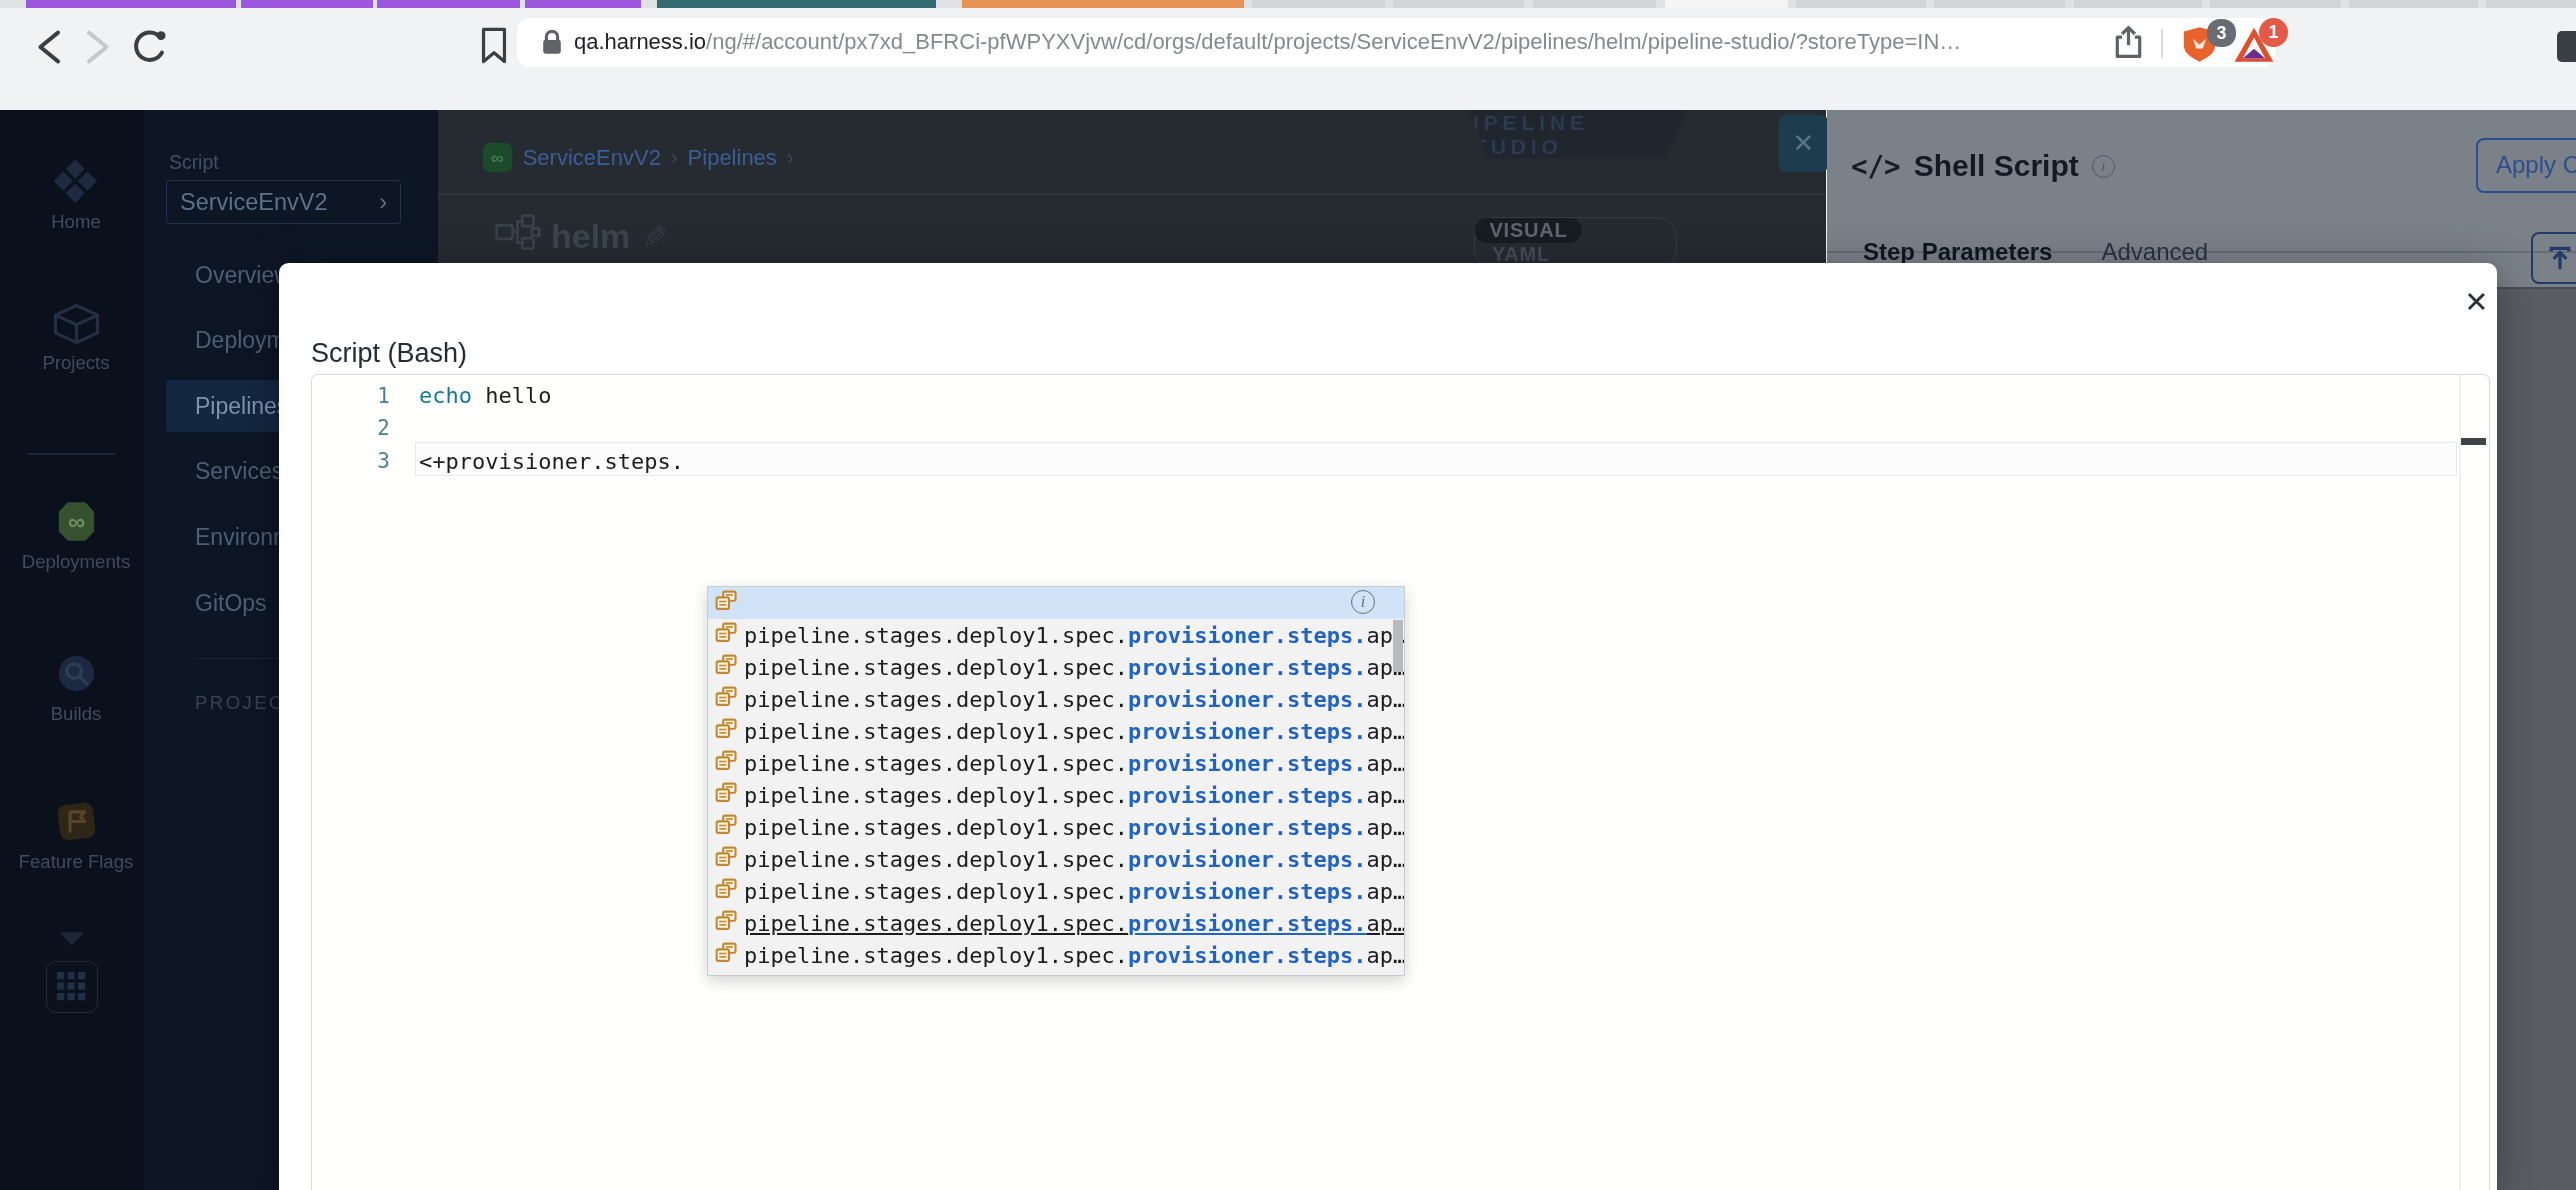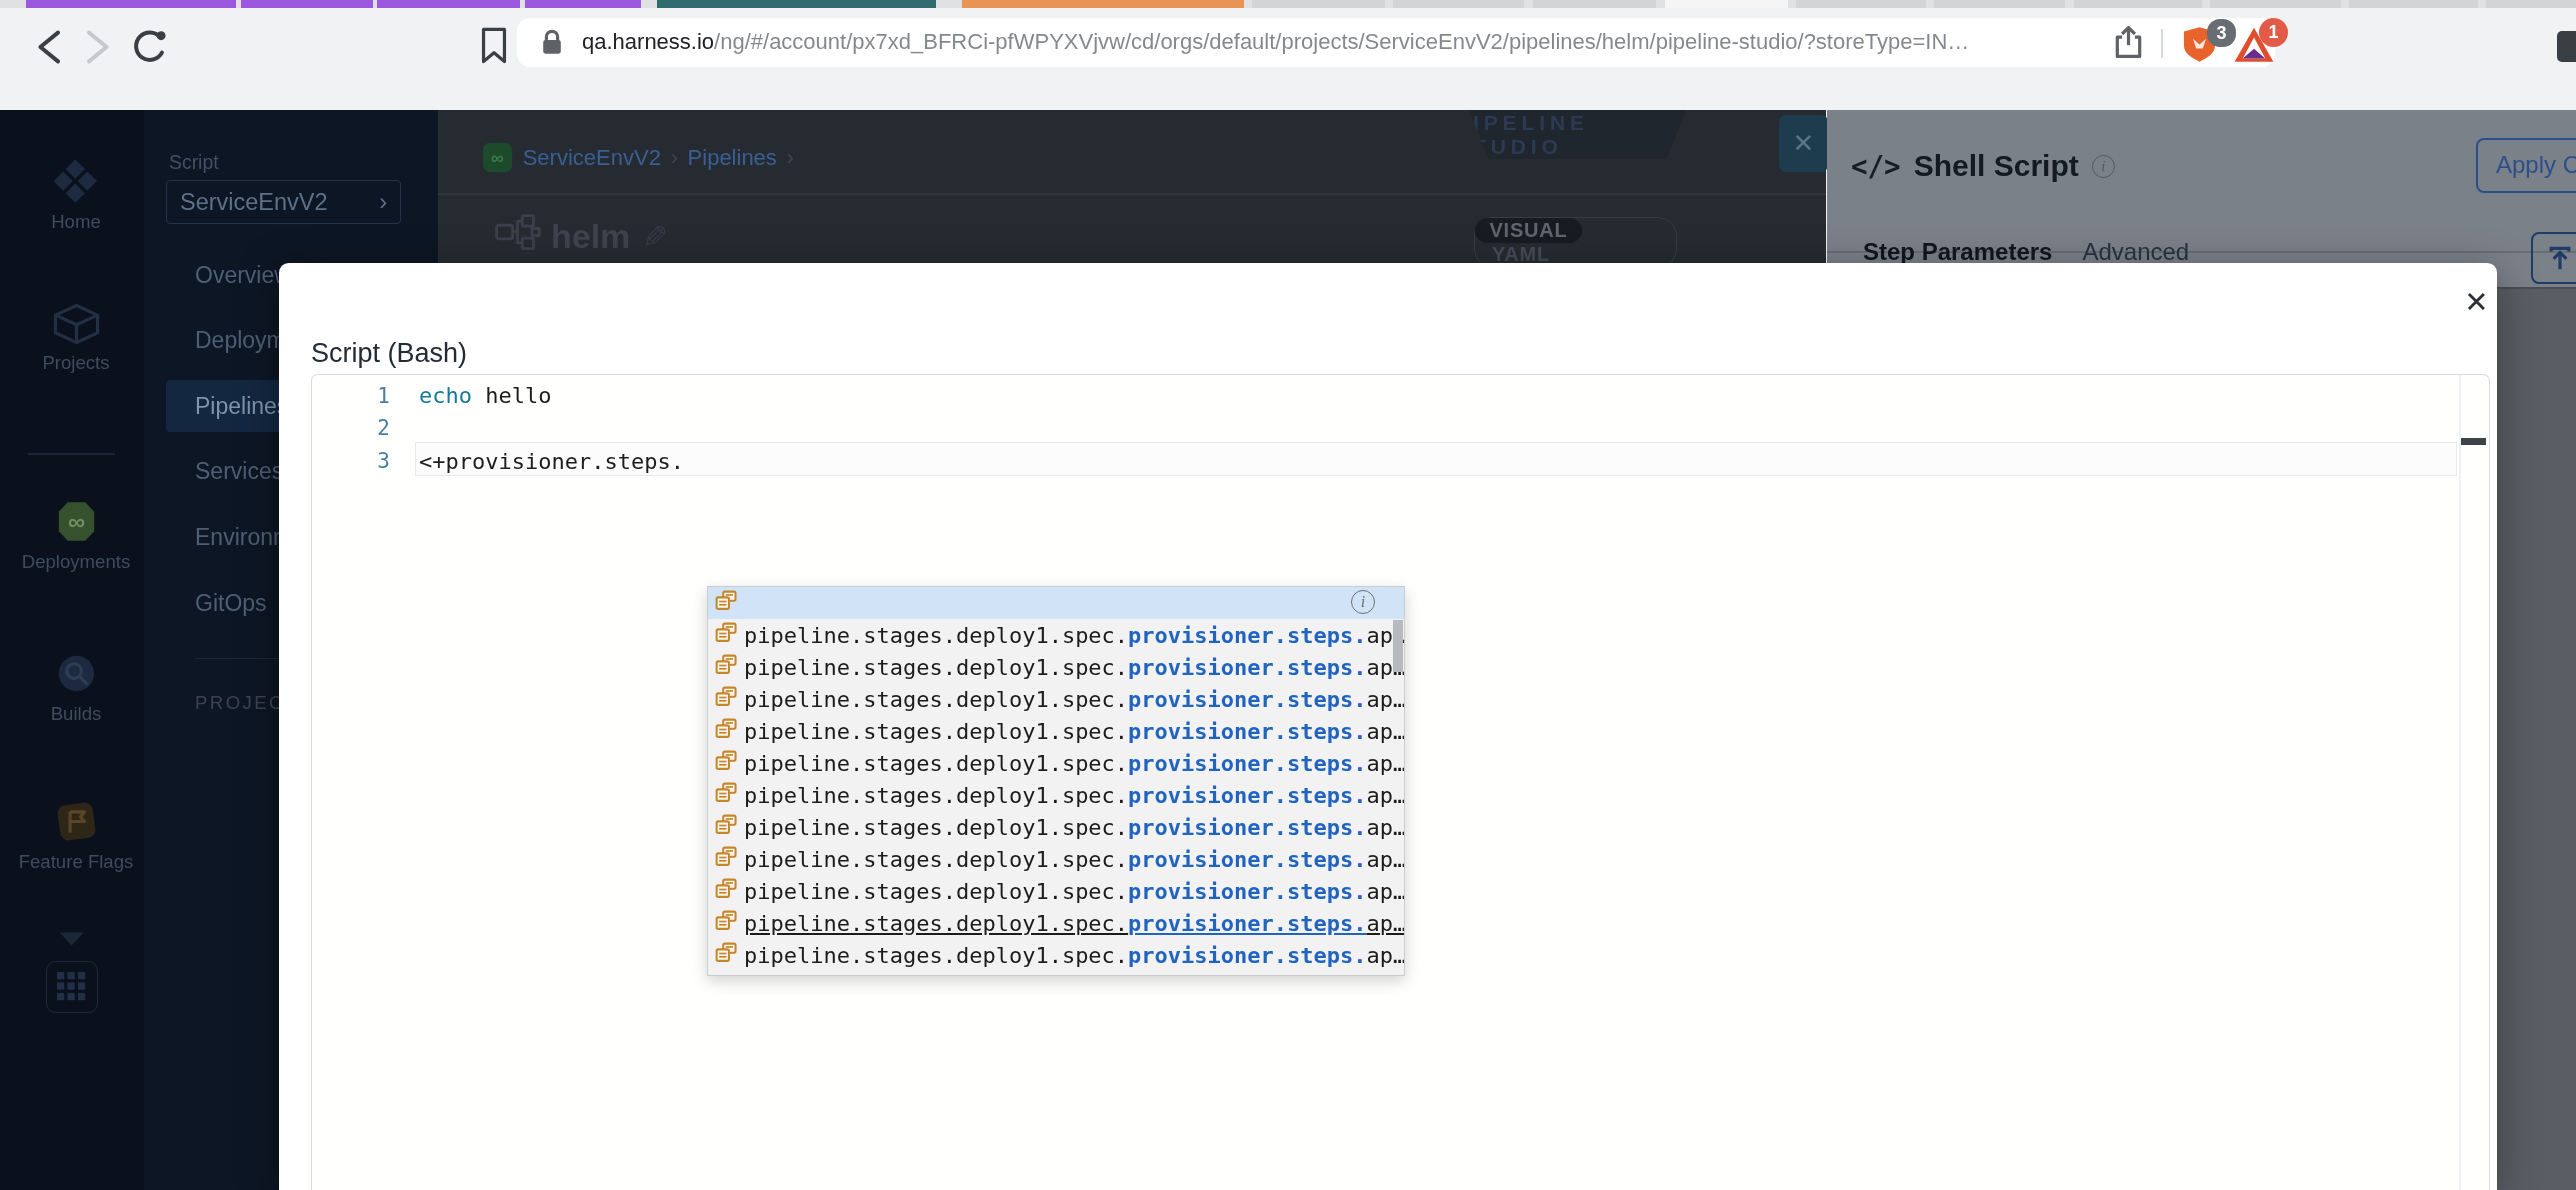--- a/index.html
+++ b/index.html
@@ -146,21 +146,21 @@
     </svg>
     <svg class="abs" style="left:481px;top:19.4px;" width="26" height="37" viewBox="0 0 32 46">
       <path d="M3 3 h26 v40 l-13 -11 l-13 11 z" fill="none" stroke="#3a3f44" stroke-width="4" stroke-linejoin="round"></path>
     </svg>
 
     <div id="urlbar" class="abs">
       <svg style="margin-left:23px;flex:0 0 auto;" width="24" height="29" viewBox="0 0 30 36">
         <path d="M8 16 v-5 a7 7 0 0 1 14 0 v5" fill="none" stroke="#5f6368" stroke-width="4"></path>
         <rect x="4" y="15" width="22" height="17" rx="3" fill="#5f6368"></rect>
       </svg>
-      <div class="urltext" style="margin-left:18px;width:1539px;"><span class="urlhost">qa.harness.io</span><span class="urlrest">/ng/#/account/px7xd_BFRCi-pfWPYXVjvw/cd/orgs/default/projects/ServiceEnvV2/pipelines/helm/pipeline-studio/?storeType=IN…</span></div>
+      <div class="urltext" style="margin-left:10px;width:1539px;"><span class="urlhost">qa.harness.io</span><span class="urlrest">/ng/#/account/px7xd_BFRCi-pfWPYXVjvw/cd/orgs/default/projects/ServiceEnvV2/pipelines/helm/pipeline-studio/?storeType=IN…</span></div>
       <svg class="abs" style="left:1597px;top:8px;" width="29" height="32" viewBox="0 0 36 40">
         <path d="M10 14 h-6 v24 h28 v-24 h-6" fill="none" stroke="#5f6368" stroke-width="4" stroke-linejoin="round"></path>
         <line x1="18" y1="2" x2="18" y2="24" stroke="#5f6368" stroke-width="4"></line>
         <polyline points="10,10 18,2 26,10" fill="none" stroke="#5f6368" stroke-width="4" stroke-linejoin="round"></polyline>
       </svg>
       <div class="abs" style="left:1644px;top:11.3px;width:2.4px;height:29px;background:#d6d9dc;"></div>
       <svg class="abs" style="left:1662px;top:6.5px;" width="41" height="41" viewBox="0 0 50 50">
         <path d="M25 4 l19 5 v17 c0 10 -9 15 -19 20 c-10 -5 -19 -10 -19 -20 v-17 z" fill="#e8622c"></path>
         <path d="M17 18 l8 7 l8 -7 l-4 12 h-8 z" fill="#ffffff" opacity="0.85"></path>
       </svg>
@@ -302,21 +302,21 @@
 
   <div id="panel" class="abs">
     <div id="panel-body"></div>
     <div class="abs" style="left:24px;top:39px;display:flex;align-items:center;gap:13px;">
       <span style="font-size:27.5px;font-weight:bold;color:#161d27;font-family:'DejaVu Sans Mono',monospace;">&lt;/&gt;</span>
       <span id="paneltitle">Shell Script</span>
       <span style="width:23px;height:23px;border:1.6px solid #4e5a68;border-radius:50%;color:#4e5a68;font-size:14.6px;display:flex;align-items:center;justify-content:center;font-family:'Liberation Serif',serif;font-style:italic;">i</span>
     </div>
     <div id="applybtn">Apply Ch</div>
     <div id="panel-divider"></div>
-    <div class="abs" style="left:36px;top:128px;display:flex;gap:30px;justify-content:flex-end;">
+    <div class="abs" style="left:36px;top:128px;display:flex;gap:49px;justify-content:flex-end;">
       <span class="tab" style="font-weight:bold;color:#10161f;">Step Parameters</span>
       <span class="tab" style="color:#283241;">Advanced</span>
     </div>
     <div id="sidebtn">
       <svg width="24" height="26" viewBox="0 0 30 32">
         <polyline points="4,4 4,0 26,0 26,4" fill="none" stroke="#1f3c68" stroke-width="4" transform="translate(0,4)"></polyline>
         <line x1="15" y1="10" x2="15" y2="30" stroke="#1f3c68" stroke-width="4"></line>
         <polyline points="7,17 15,9 23,17" fill="none" stroke="#1f3c68" stroke-width="4"></polyline>
       </svg>
 

